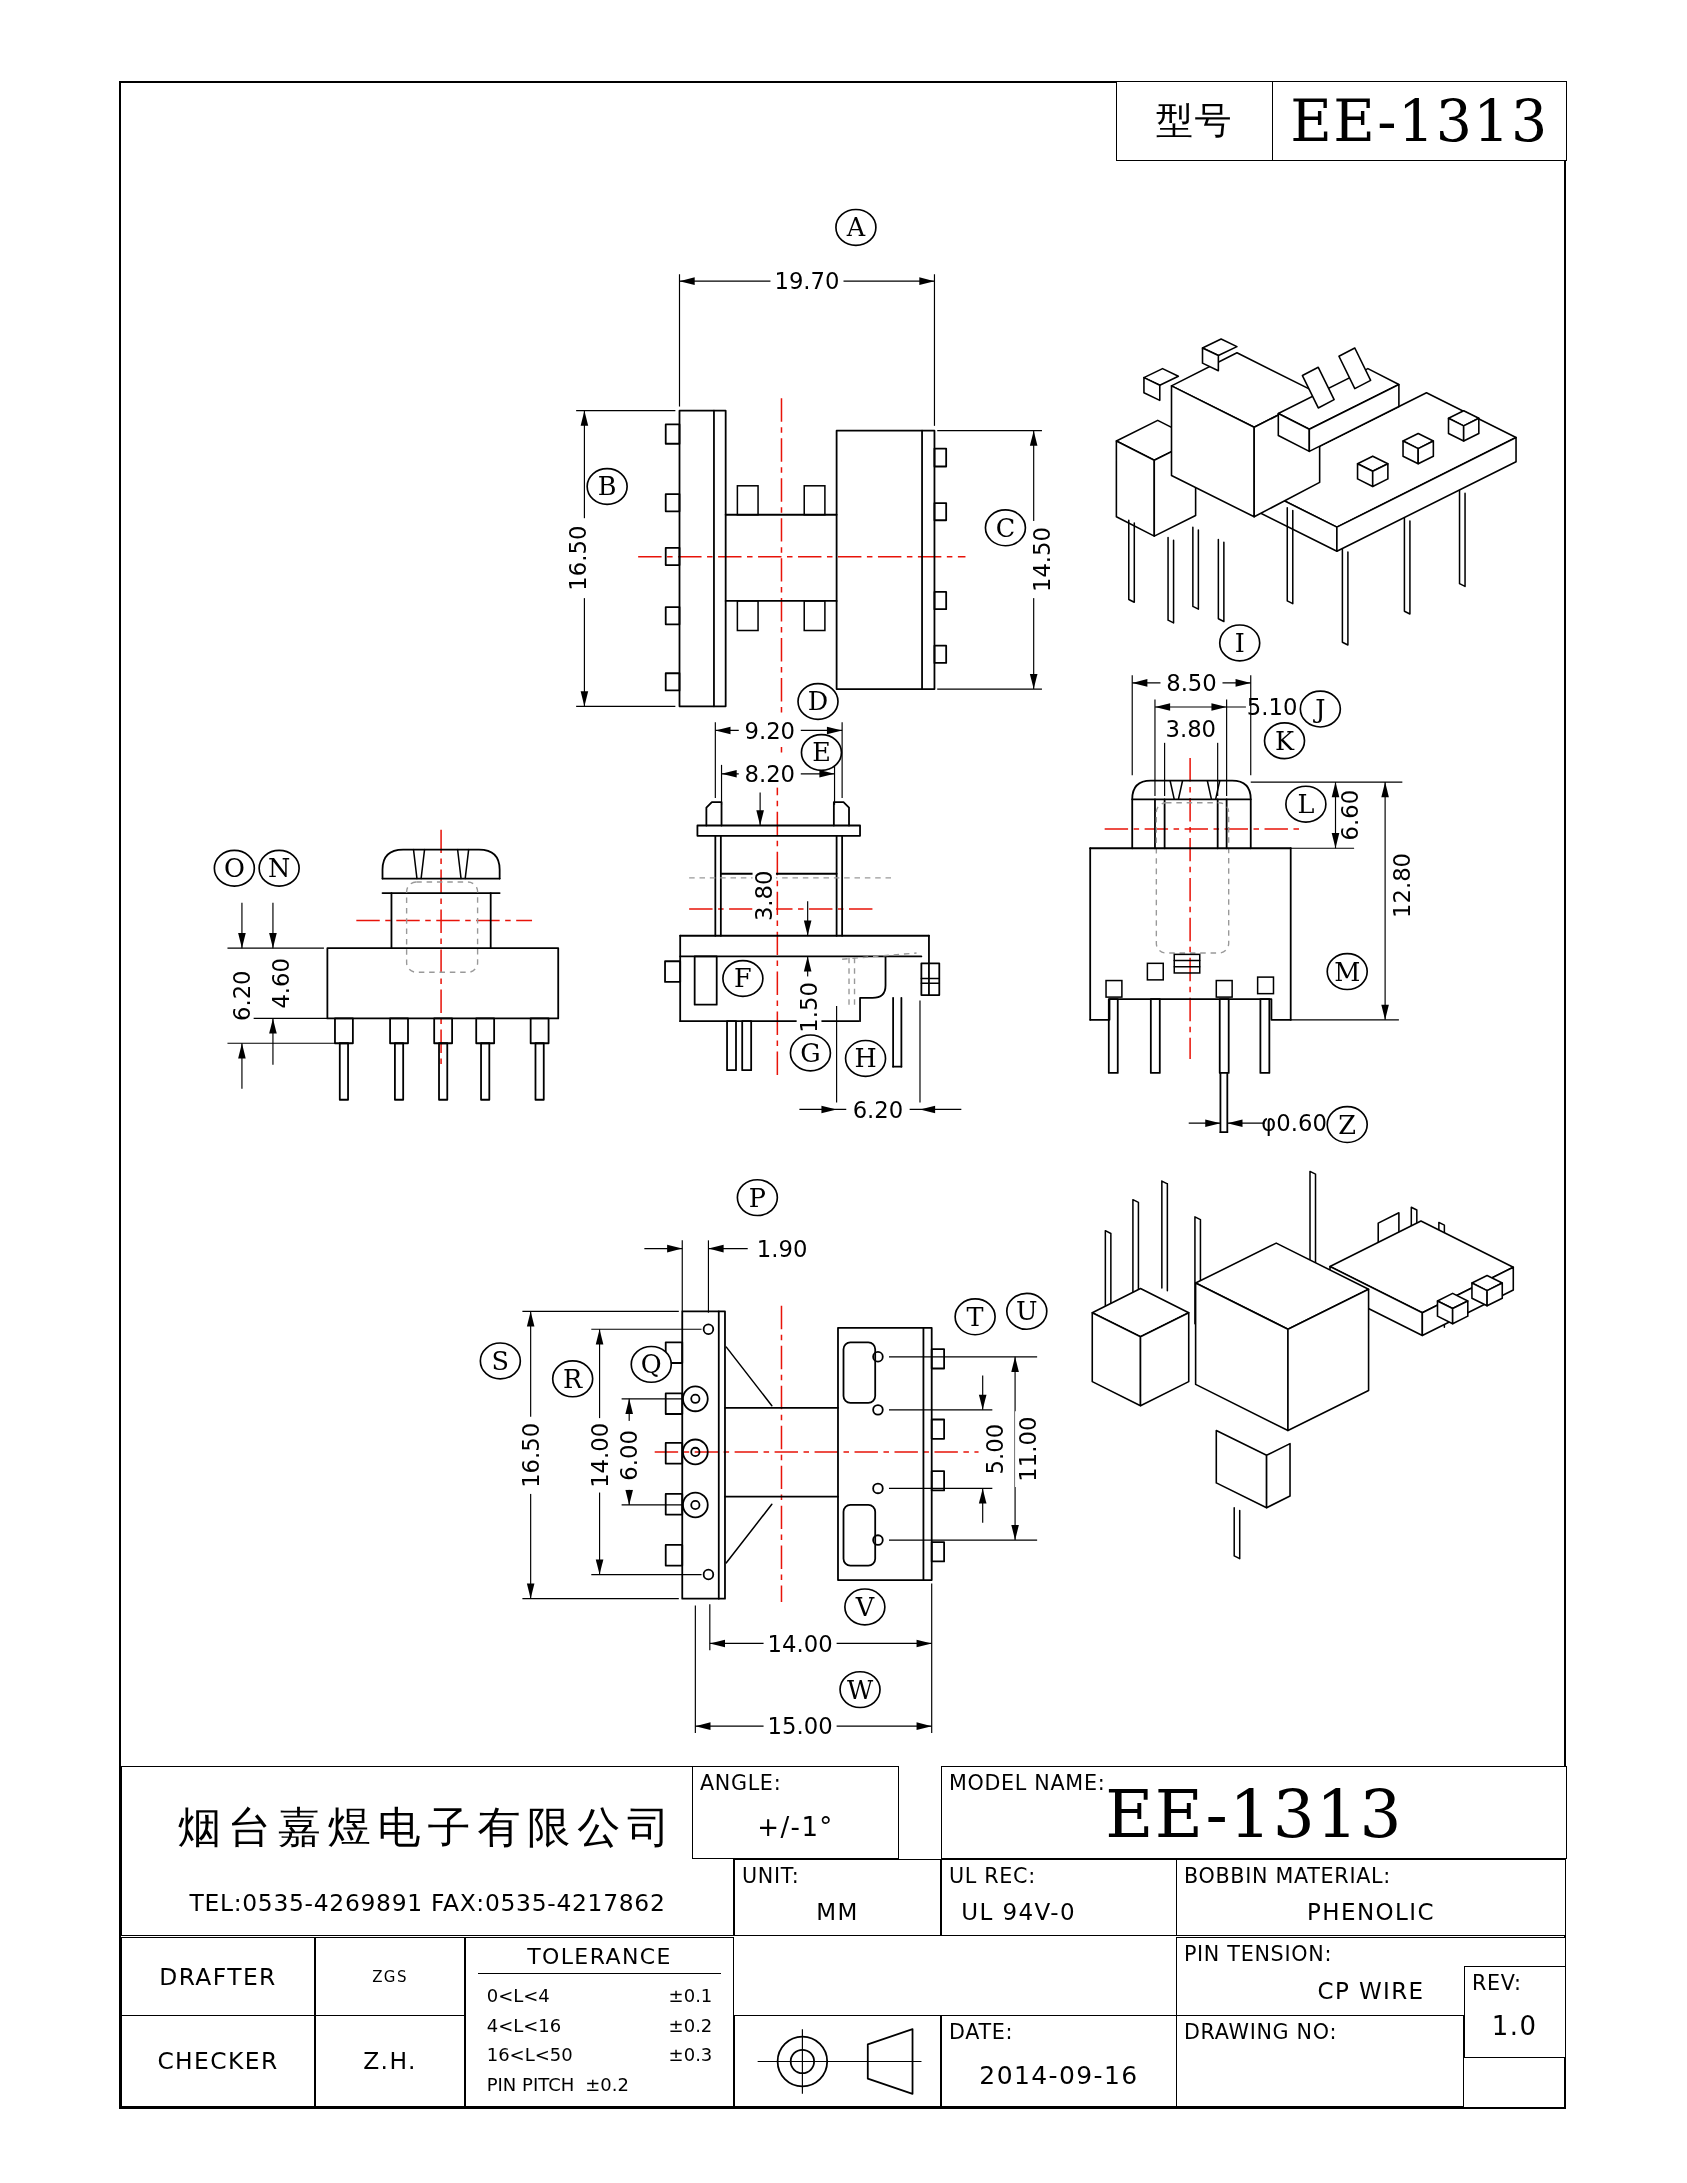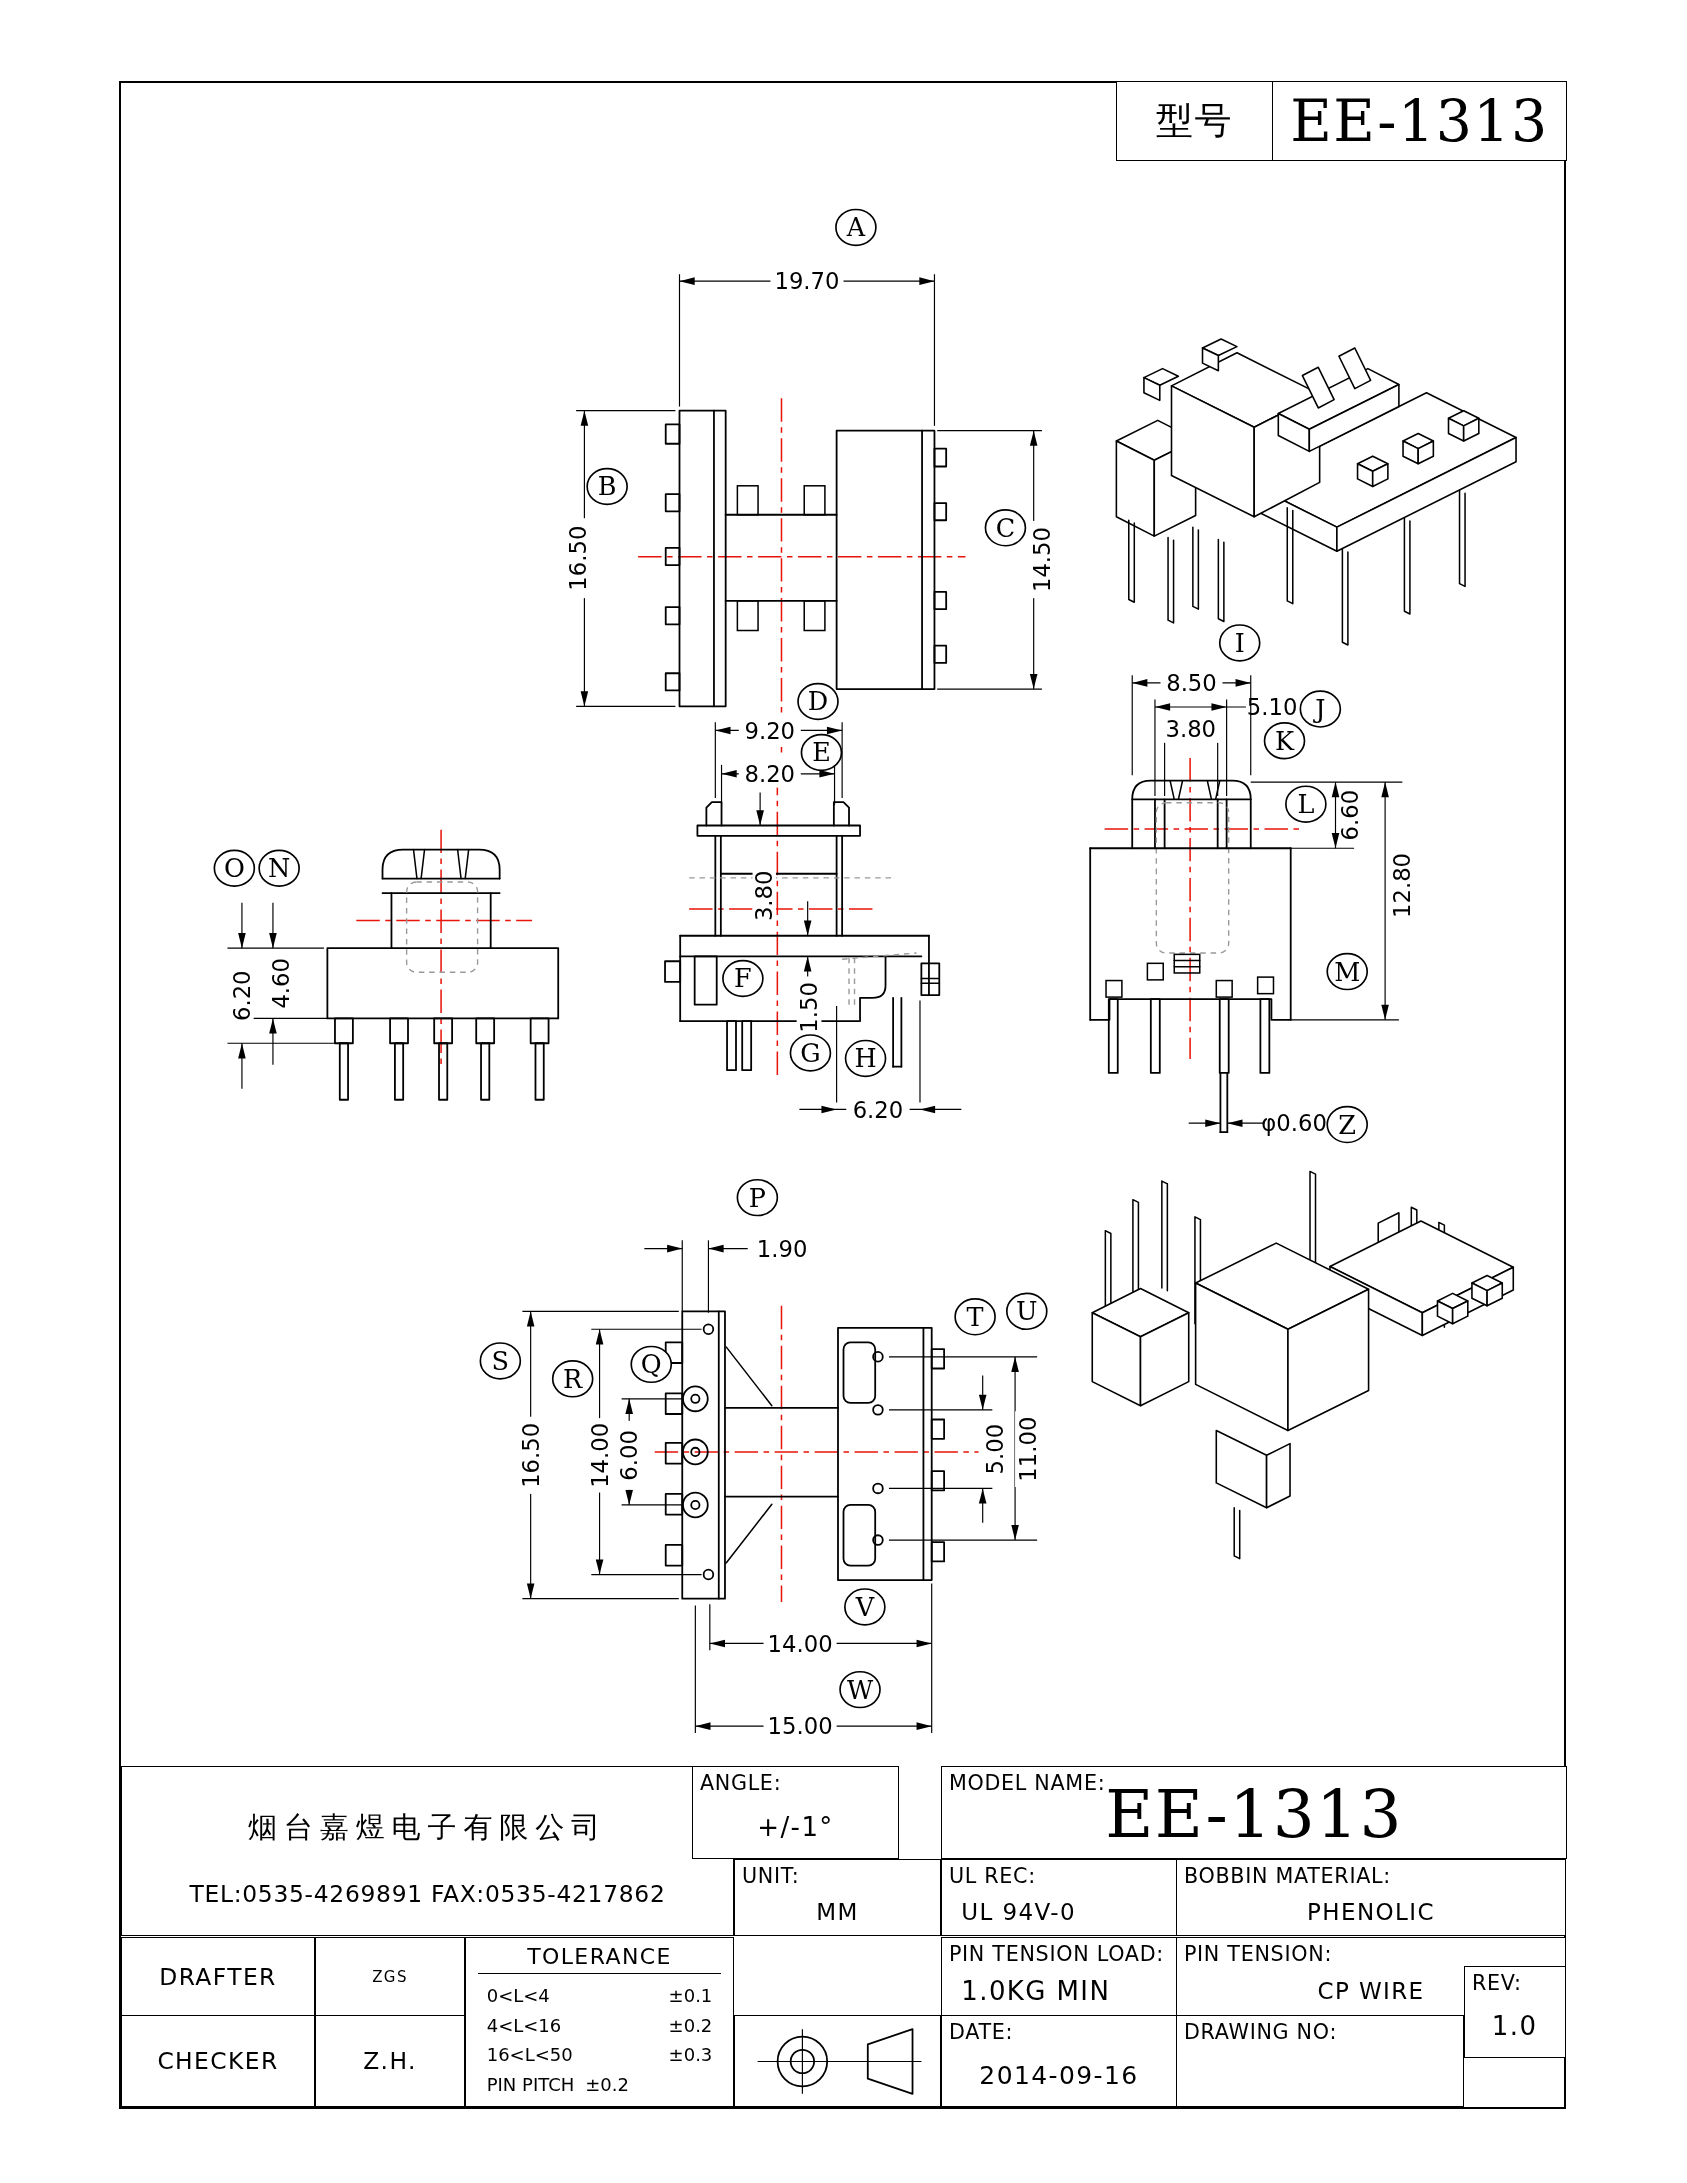--- a/index.html
+++ b/index.html
@@ -540,21 +540,21 @@
       <polygon class="po" points="1735,1862 1852,1804 1986,1871 1869,1929"></polygon>
       <polygon class="po" points="1735,1862 1869,1929 1869,2076 1735,2009"></polygon>
       <polygon class="po" points="1869,1929 1986,1871 1986,2018 1869,2076"></polygon>
       <polygon class="po" points="1765,2076 1838,2112 1838,2188 1765,2152"></polygon>
       <polygon class="po" points="1838,2112 1872,2095 1872,2171 1838,2188"></polygon>
       <path class="t" d="M1791,2188 L1791,2258 M1799,2192 L1799,2262 M1791,2258 L1799,2262"></path>
     </g>
   </svg>
 
   <div class="abs cell" style="left:121px;top:1766px;width:613px;height:170px;align-items:center;justify-content:center;">
-    <div style="font-size:29px;letter-spacing:6.9px;margin-top:13px;text-align:center;">烟台嘉煜电子有限公司</div>
+    <div style="font-size:43px;letter-spacing:6.9px;margin-top:13px;text-align:center;">烟台嘉煜电子有限公司</div>
     <div style="font-size:23.4px;margin-top:32px;letter-spacing:0.7px;">TEL:0535-4269891  FAX:0535-4217862</div>
   </div>
 
   <div class="abs cell" style="left:692px;top:1766px;width:207px;height:93px;">
     <div class="lab">ANGLE:</div>
     <div class="val" style="font-size:26px;">+/-1°</div>
   </div>
   <div class="abs cell" style="left:941px;top:1766px;width:626px;height:93px;">
     <div class="lab">MODEL NAME:</div>
     <div class="val serifbig" style="font-size:66px;margin-top:-25px;">EE-1313</div>
@@ -601,24 +601,20 @@
         <span>16&lt;L&lt;50</span>
         <span>±0.3</span>
       </div>
       <div style="display:flex;gap:11px;">
         <span>PIN PITCH</span>
         <span>±0.2</span>
       </div>
     </div>
   </div>
 
-  <div class="abs cell" style="left:941px;top:1937px;width:236px;height:79px;">
-    <div class="lab">PIN TENSION LOAD:</div>
-    <div class="val left" style="font-size:26px;">1.0KG MIN</div>
-  </div>
   <div class="abs cell" style="left:1176px;top:1937px;width:390px;height:79px;">
     <div class="lab">PIN TENSION:</div>
     <div class="val">CP WIRE</div>
   </div>
 
   <div class="abs cell" style="left:734px;top:2015px;width:207px;height:92px;align-items:center;justify-content:center;">
     <svg width="201" height="87" viewBox="0 0 292 126" style="position:static;">
       <circle class="o" cx="95" cy="63" r="36"></circle>
       <circle class="o" cx="95" cy="63" r="17"></circle>
       <line class="dl" x1="30" y1="63" x2="268" y2="63"></line>

